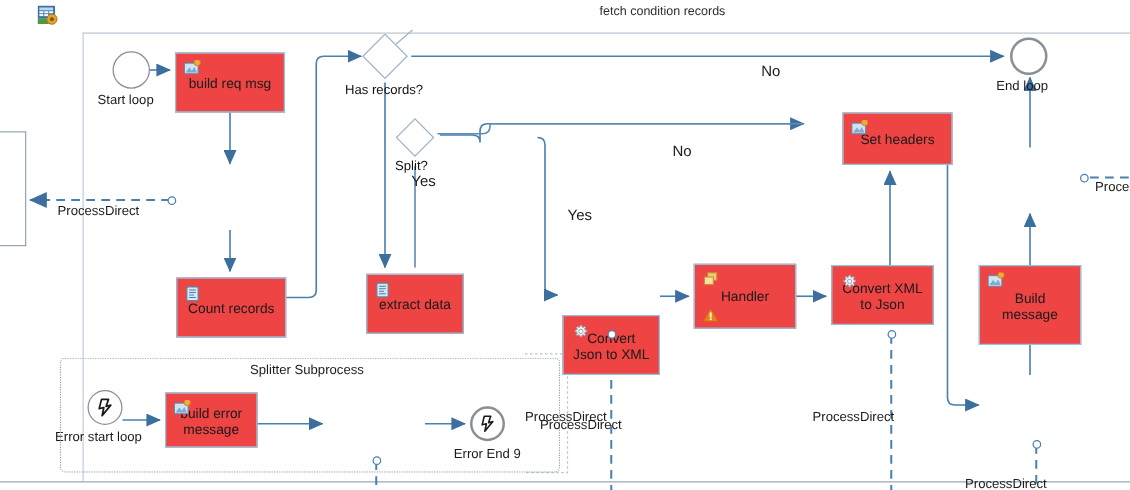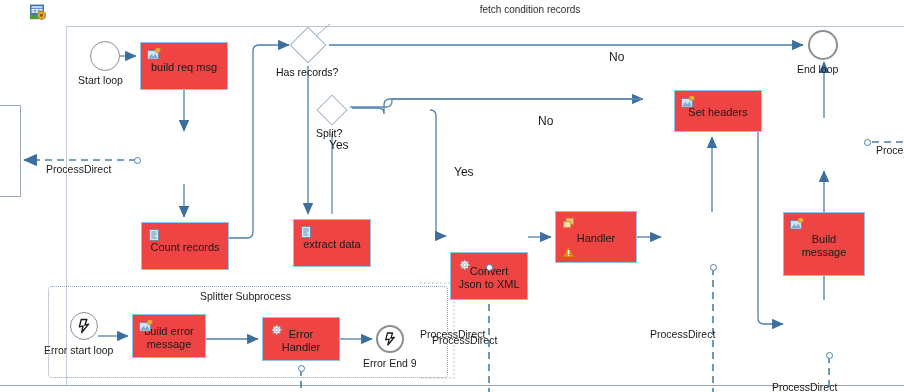--- a/index.html
+++ b/index.html
@@ -265,63 +265,63 @@
       <rect x="1.5" y="4.6" width="7.2" height="6" fill="#f7ddaa" stroke="#c7902f" stroke-width="0.9"></rect>
     </svg>
     <svg class="node-warn" viewBox="0 0 13 12">
       <path d="M6.5,0.8 L12.3,11 L0.7,11 z" fill="#ea8113" stroke="#c96a09" stroke-width="0.6"></path>
       <rect x="5.8" y="4" width="1.5" height="4" fill="#ffffff"></rect>
       <rect x="5.8" y="8.7" width="1.5" height="1.4" fill="#ffffff"></rect>
     </svg>
     <span class="lbl">Handler</span>
   </div>
 
-  <div class="msg-dot" style="left:710px;top:264px;"></div>
-
-  <div class="node" style="left:648px;top:90px;width:88px;height:42px;margin-left:26px;">
-    <svg class="node-ico" viewBox="0 0 15 14">
-      <rect x="0.5" y="2.5" width="11" height="8.5" fill="#cfe3f3" stroke="#5c87ab" stroke-width="0.8"></rect>
-      <path d="M1.5,10 L4.5,6 L6.5,8.5 L8.5,5.5 L10.5,10 z" fill="#7fa9cd"></path>
-      <circle cx="10.8" cy="2" r="2.6" fill="#f2a93b" stroke="#c07f18" stroke-width="0.6"></circle>
-    </svg>
-    <span class="lbl">Set headers</span>
-  </div>
-
-  <div class="msg-dot" style="left:864px;top:139px;"></div>
-
-  <div class="node" style="left:783px;top:212px;width:82px;height:64px;">
-    <svg class="node-ico" viewBox="0 0 15 14">
-      <rect x="0.5" y="2.5" width="11" height="8.5" fill="#cfe3f3" stroke="#5c87ab" stroke-width="0.8"></rect>
-      <path d="M1.5,10 L4.5,6 L6.5,8.5 L8.5,5.5 L10.5,10 z" fill="#7fa9cd"></path>
-      <circle cx="10.8" cy="2" r="2.6" fill="#f2a93b" stroke="#c07f18" stroke-width="0.6"></circle>
-    </svg>
-    <span class="lbl">Build message</span>
-  </div>
-
-  <div class="msg-dot" style="left:826px;top:352px;"></div>
-
-  <div class="node" style="left:132px;top:314px;width:74px;height:44px;">
-    <svg class="node-ico" viewBox="0 0 15 14">
-      <rect x="0.5" y="2.5" width="11" height="8.5" fill="#cfe3f3" stroke="#5c87ab" stroke-width="0.8"></rect>
-      <path d="M1.5,10 L4.5,6 L6.5,8.5 L8.5,5.5 L10.5,10 z" fill="#7fa9cd"></path>
-      <circle cx="10.8" cy="2" r="2.6" fill="#f2a93b" stroke="#c07f18" stroke-width="0.6"></circle>
-    </svg>
-    <span class="lbl">build error message</span>
-  </div>
-
-  <div class="node" style="left:262px;top:317px;width:78px;height:44px;">
+  <div class="node" style="left:665px;top:212px;width:82px;height:48px;">
     <svg class="node-ico" viewBox="0 0 15 14">
       <path d="M7.2,2.2 l1.1,0 l0.25,1.25 l1.0,0.45 l1.05,-0.7 l0.8,0.8 l-0.7,1.05 l0.45,1.0 l1.25,0.25 l0,1.1
                l-1.25,0.25 l-0.45,1.0 l0.7,1.05 l-0.8,0.8 l-1.05,-0.7 l-1.0,0.45 l-0.25,1.25 l-1.1,0
                l-0.25,-1.25 l-1.0,-0.45 l-1.05,0.7 l-0.8,-0.8 l0.7,-1.05 l-0.45,-1.0 l-1.25,-0.25 l0,-1.1
                l1.25,-0.25 l0.45,-1.0 l-0.7,-1.05 l0.8,-0.8 l1.05,0.7 l1.0,-0.45 z" fill="#eef2f5" stroke="#9aa7b3" stroke-width="0.8"></path>
       <circle cx="7.7" cy="7.1" r="1.7" fill="#ffffff" stroke="#9aa7b3" stroke-width="0.8"></circle>
     </svg>
-    <span class="lbl">Error Handler</span>
-  </div>
+    <span class="lbl">Convert XML to Json</span>
+  </div>
+  <div class="msg-dot" style="left:710px;top:264px;"></div>
+
+  <div class="node" style="left:648px;top:90px;width:88px;height:42px;margin-left:26px;">
+    <svg class="node-ico" viewBox="0 0 15 14">
+      <rect x="0.5" y="2.5" width="11" height="8.5" fill="#cfe3f3" stroke="#5c87ab" stroke-width="0.8"></rect>
+      <path d="M1.5,10 L4.5,6 L6.5,8.5 L8.5,5.5 L10.5,10 z" fill="#7fa9cd"></path>
+      <circle cx="10.8" cy="2" r="2.6" fill="#f2a93b" stroke="#c07f18" stroke-width="0.6"></circle>
+    </svg>
+    <span class="lbl">Set headers</span>
+  </div>
+
+  <div class="msg-dot" style="left:864px;top:139px;"></div>
+
+  <div class="node" style="left:783px;top:212px;width:82px;height:64px;">
+    <svg class="node-ico" viewBox="0 0 15 14">
+      <rect x="0.5" y="2.5" width="11" height="8.5" fill="#cfe3f3" stroke="#5c87ab" stroke-width="0.8"></rect>
+      <path d="M1.5,10 L4.5,6 L6.5,8.5 L8.5,5.5 L10.5,10 z" fill="#7fa9cd"></path>
+      <circle cx="10.8" cy="2" r="2.6" fill="#f2a93b" stroke="#c07f18" stroke-width="0.6"></circle>
+    </svg>
+    <span class="lbl">Build message</span>
+  </div>
+
+  <div class="msg-dot" style="left:826px;top:352px;"></div>
+
+  <div class="node" style="left:132px;top:314px;width:74px;height:44px;">
+    <svg class="node-ico" viewBox="0 0 15 14">
+      <rect x="0.5" y="2.5" width="11" height="8.5" fill="#cfe3f3" stroke="#5c87ab" stroke-width="0.8"></rect>
+      <path d="M1.5,10 L4.5,6 L6.5,8.5 L8.5,5.5 L10.5,10 z" fill="#7fa9cd"></path>
+      <circle cx="10.8" cy="2" r="2.6" fill="#f2a93b" stroke="#c07f18" stroke-width="0.6"></circle>
+    </svg>
+    <span class="lbl">build error message</span>
+  </div>
+
   <div class="msg-dot" style="left:298px;top:365px;"></div>
 
   <div class="flab" style="left:565px;top:50px;">No</div>
   <div class="flab" style="left:494px;top:114px;">No</div>
   <div class="flab" style="left:285px;top:138px;">Yes</div>
   <div class="flab" style="left:410px;top:165px;">Yes</div>
 
   <div class="mlab" style="left:46px;top:163px;">ProcessDirect</div>
   <div class="mlab" style="left:876px;top:144px;">Proces</div>
   <div class="mlab" style="left:432px;top:334px;">ProcessDirect</div>

